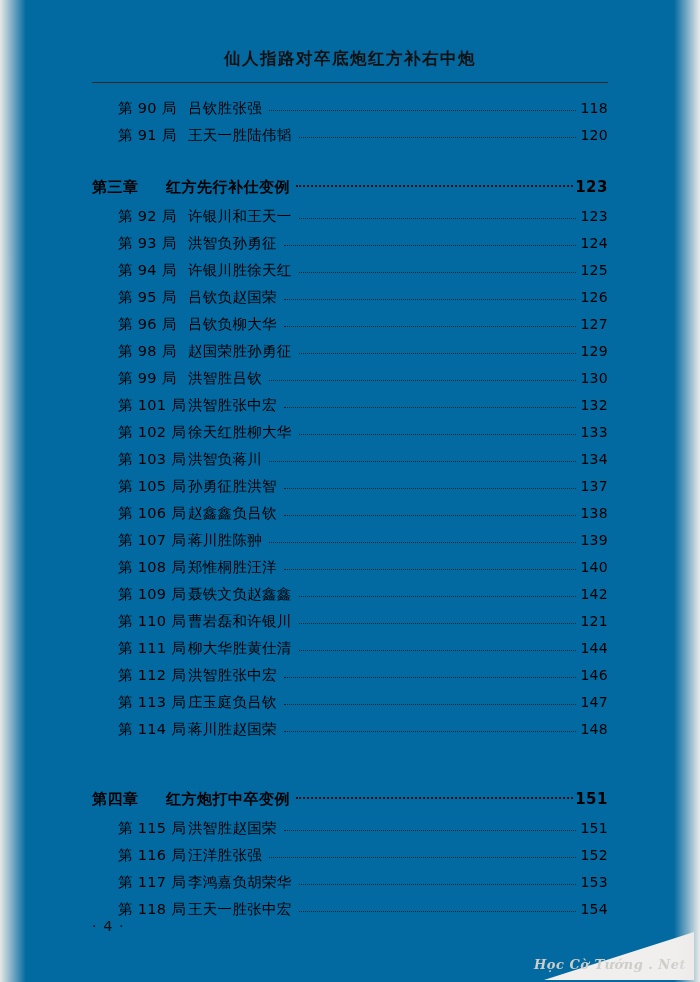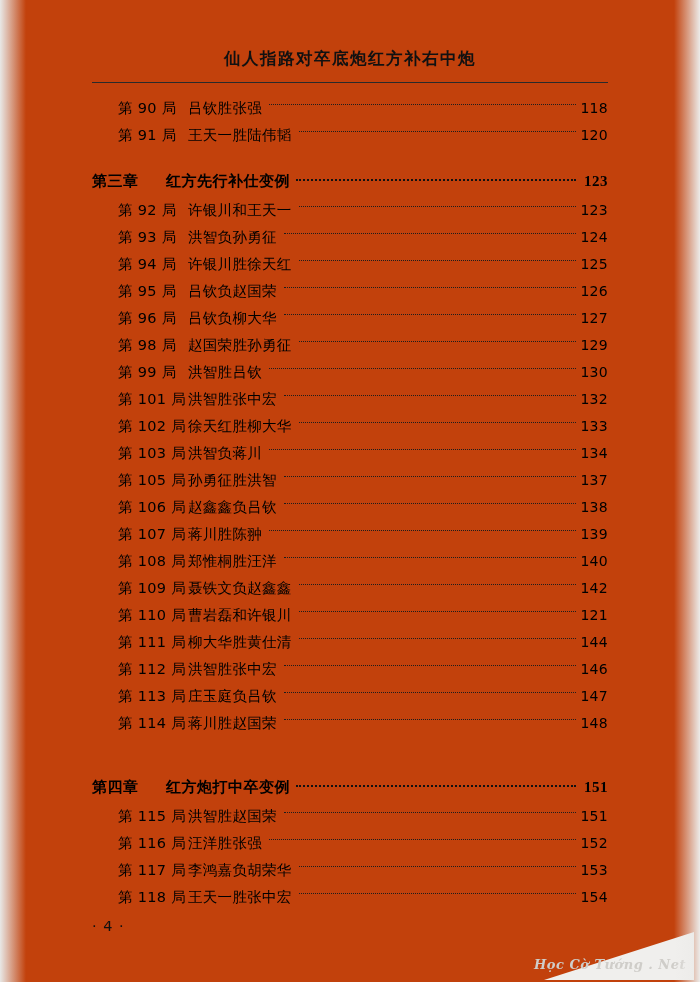--- a/index.html
+++ b/index.html
@@ -13,21 +13,21 @@
     font-family: "DejaVu Sans", "Liberation Sans", sans-serif;
     color: #000000;
     position: relative;
     overflow: hidden;
   }
   .page {
     position: absolute;
     left: 0; top: 0;
     width: 700px;
     height: 982px;
-    background: #c2410c;
+    background: #0369a1;
   }
   
   .page::before {
     content: "";
     position: absolute;
     left: 0; top: 0;
     width: 26px; height: 982px;
     background: linear-gradient(to right, #e8e8e6, rgba(255,255,255,0));
     pointer-events: none;
   }
@@ -62,44 +62,43 @@
   }
 
   .content {
     position: absolute;
     left: 92px;
     right: 92px;
     top: 95px;
   }
 
   .chapter {
-    margin-top: 22px;
+    margin-top: 28px;
     margin-bottom: 6px;
-    font-family: Liberation Serif, serif;
   }
   .chapter-row {
     display: flex;
     align-items: baseline;
     font-size: 15px;
     font-weight: bold;
     letter-spacing: 0.5px;
   }
   .chapter-num {
     width: 74px;
     flex: 0 0 74px;
     white-space: nowrap;
   }
   .chapter-title {
     white-space: nowrap;
     padding-right: 4px;
   }
 
   .entry-row {
     display: flex;
-    align-items: flex-start;
+    align-items: center;
     font-size: 14.5px;
     line-height: 27px;
     letter-spacing: 0.3px;
   }
   .entry-num {
     flex: 0 0 96px;
     width: 96px;
     padding-left: 26px;
     box-sizing: border-box;
     white-space: nowrap;

